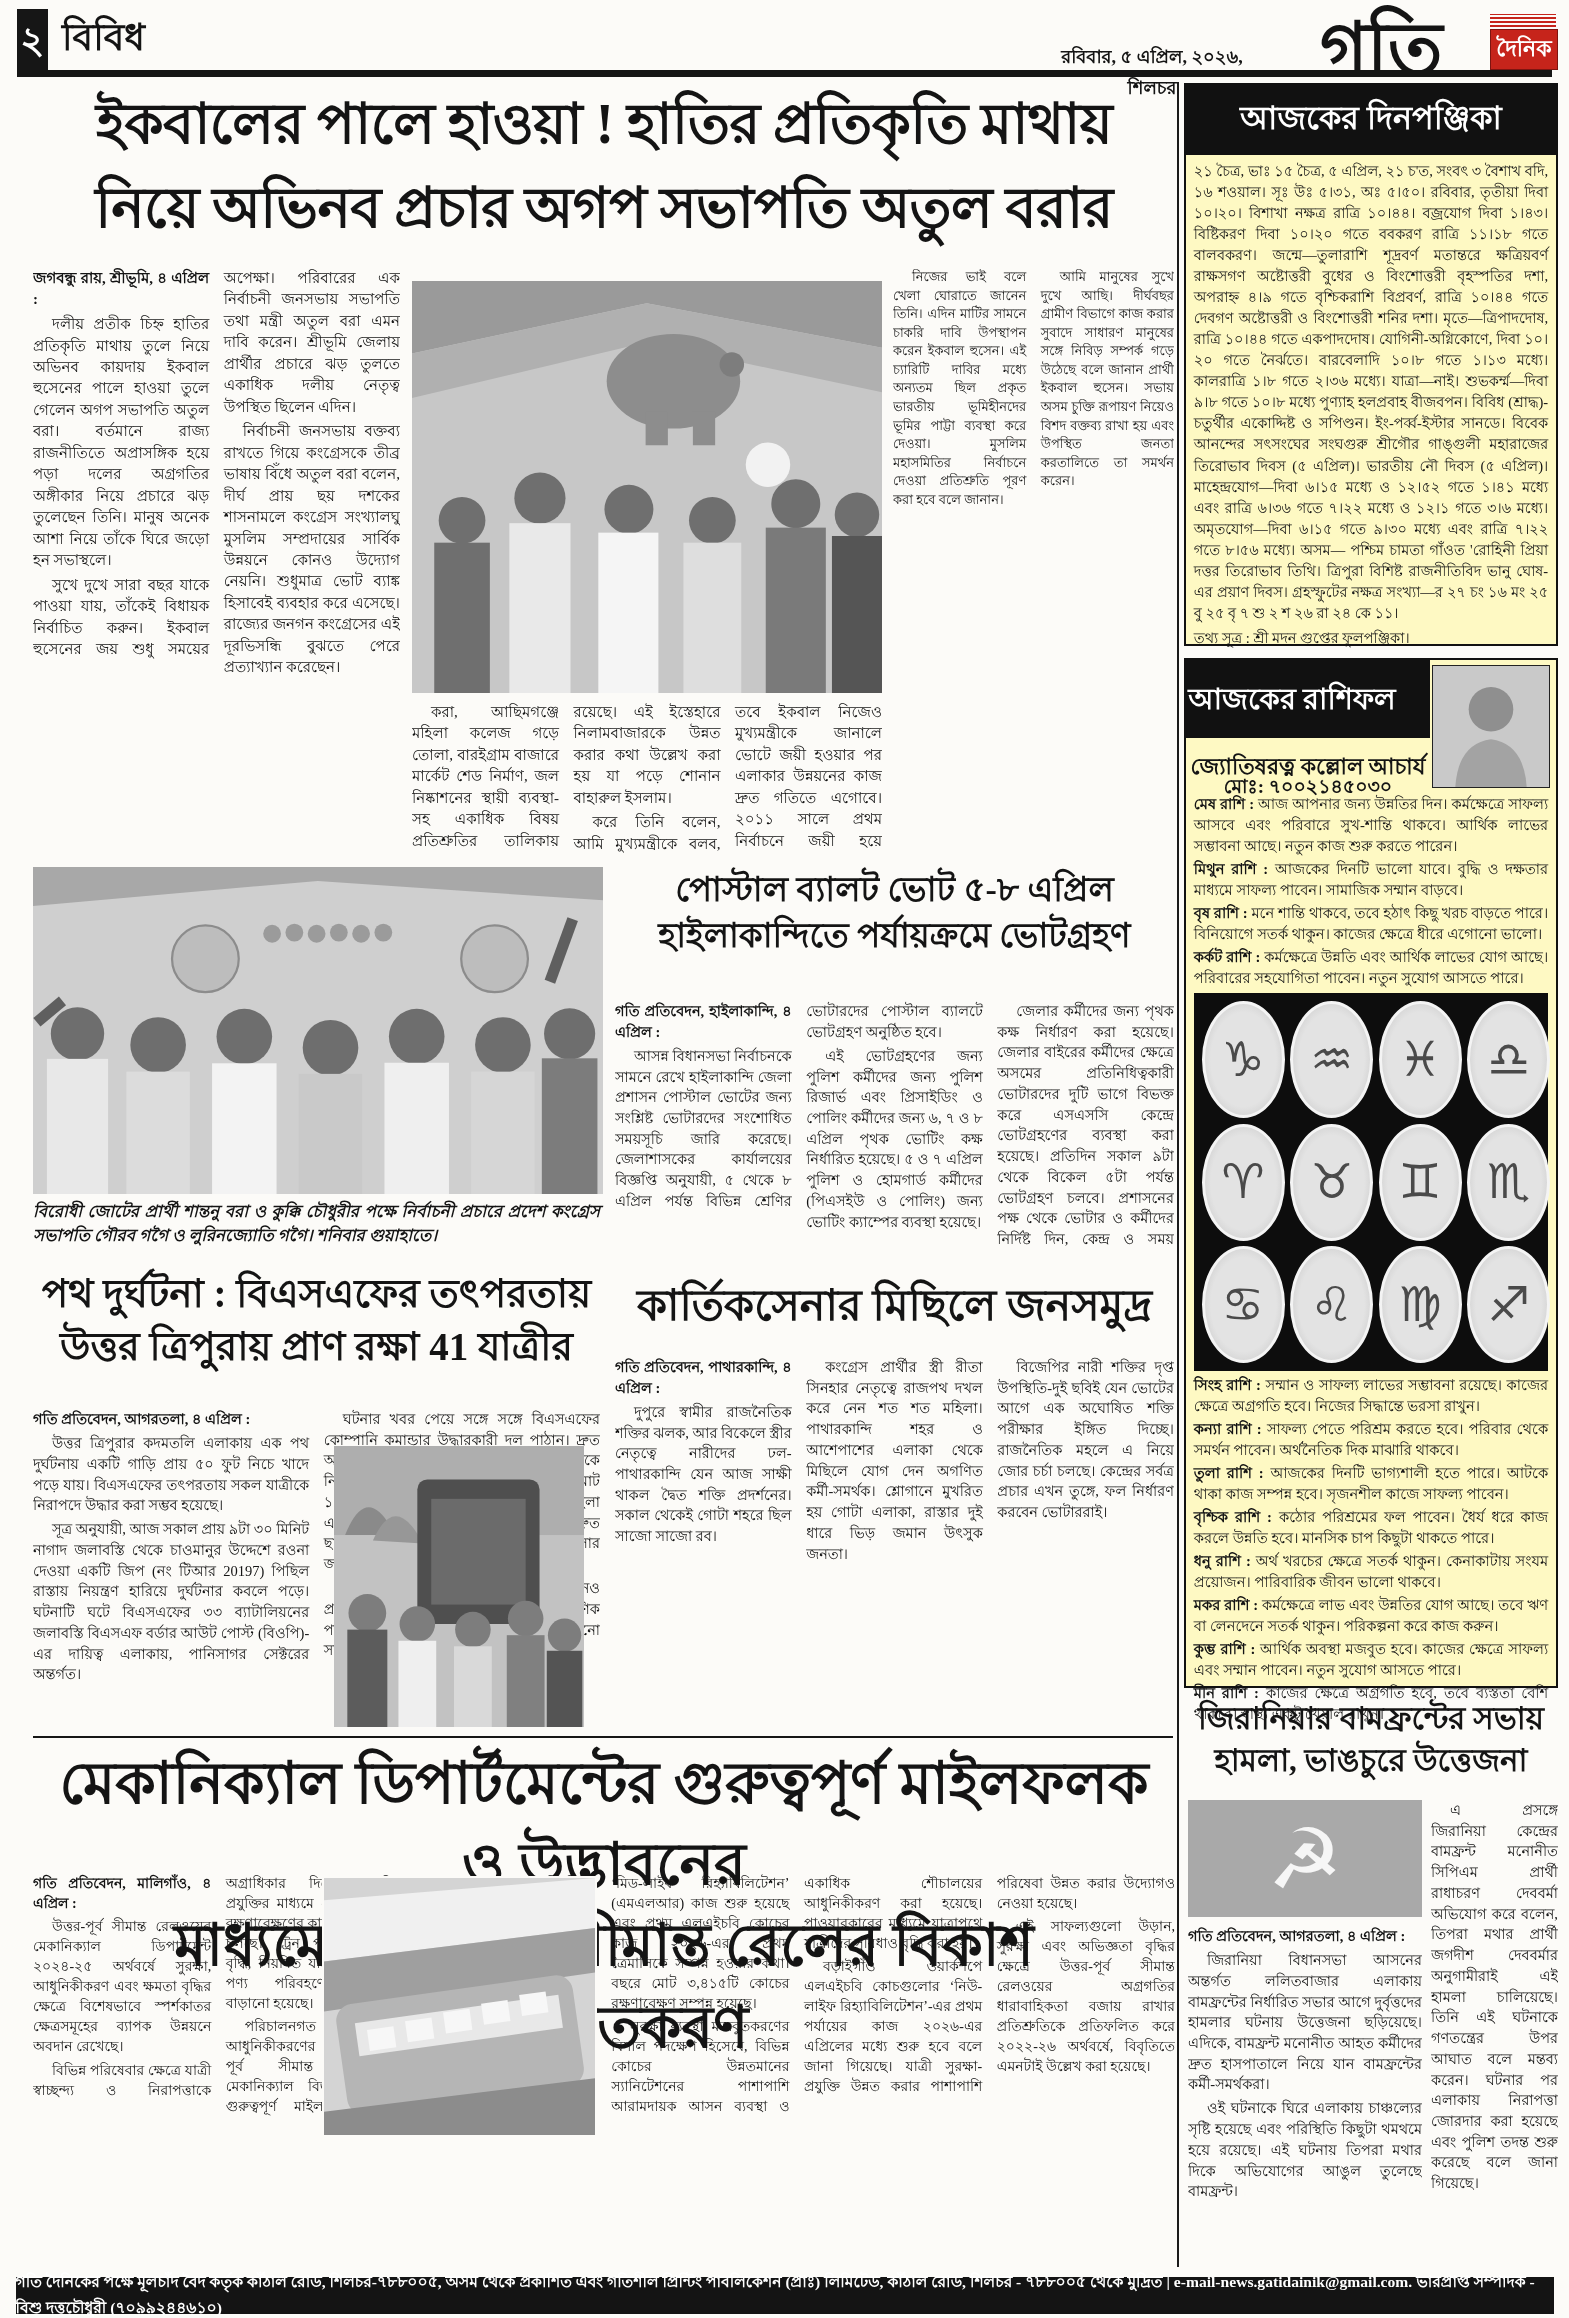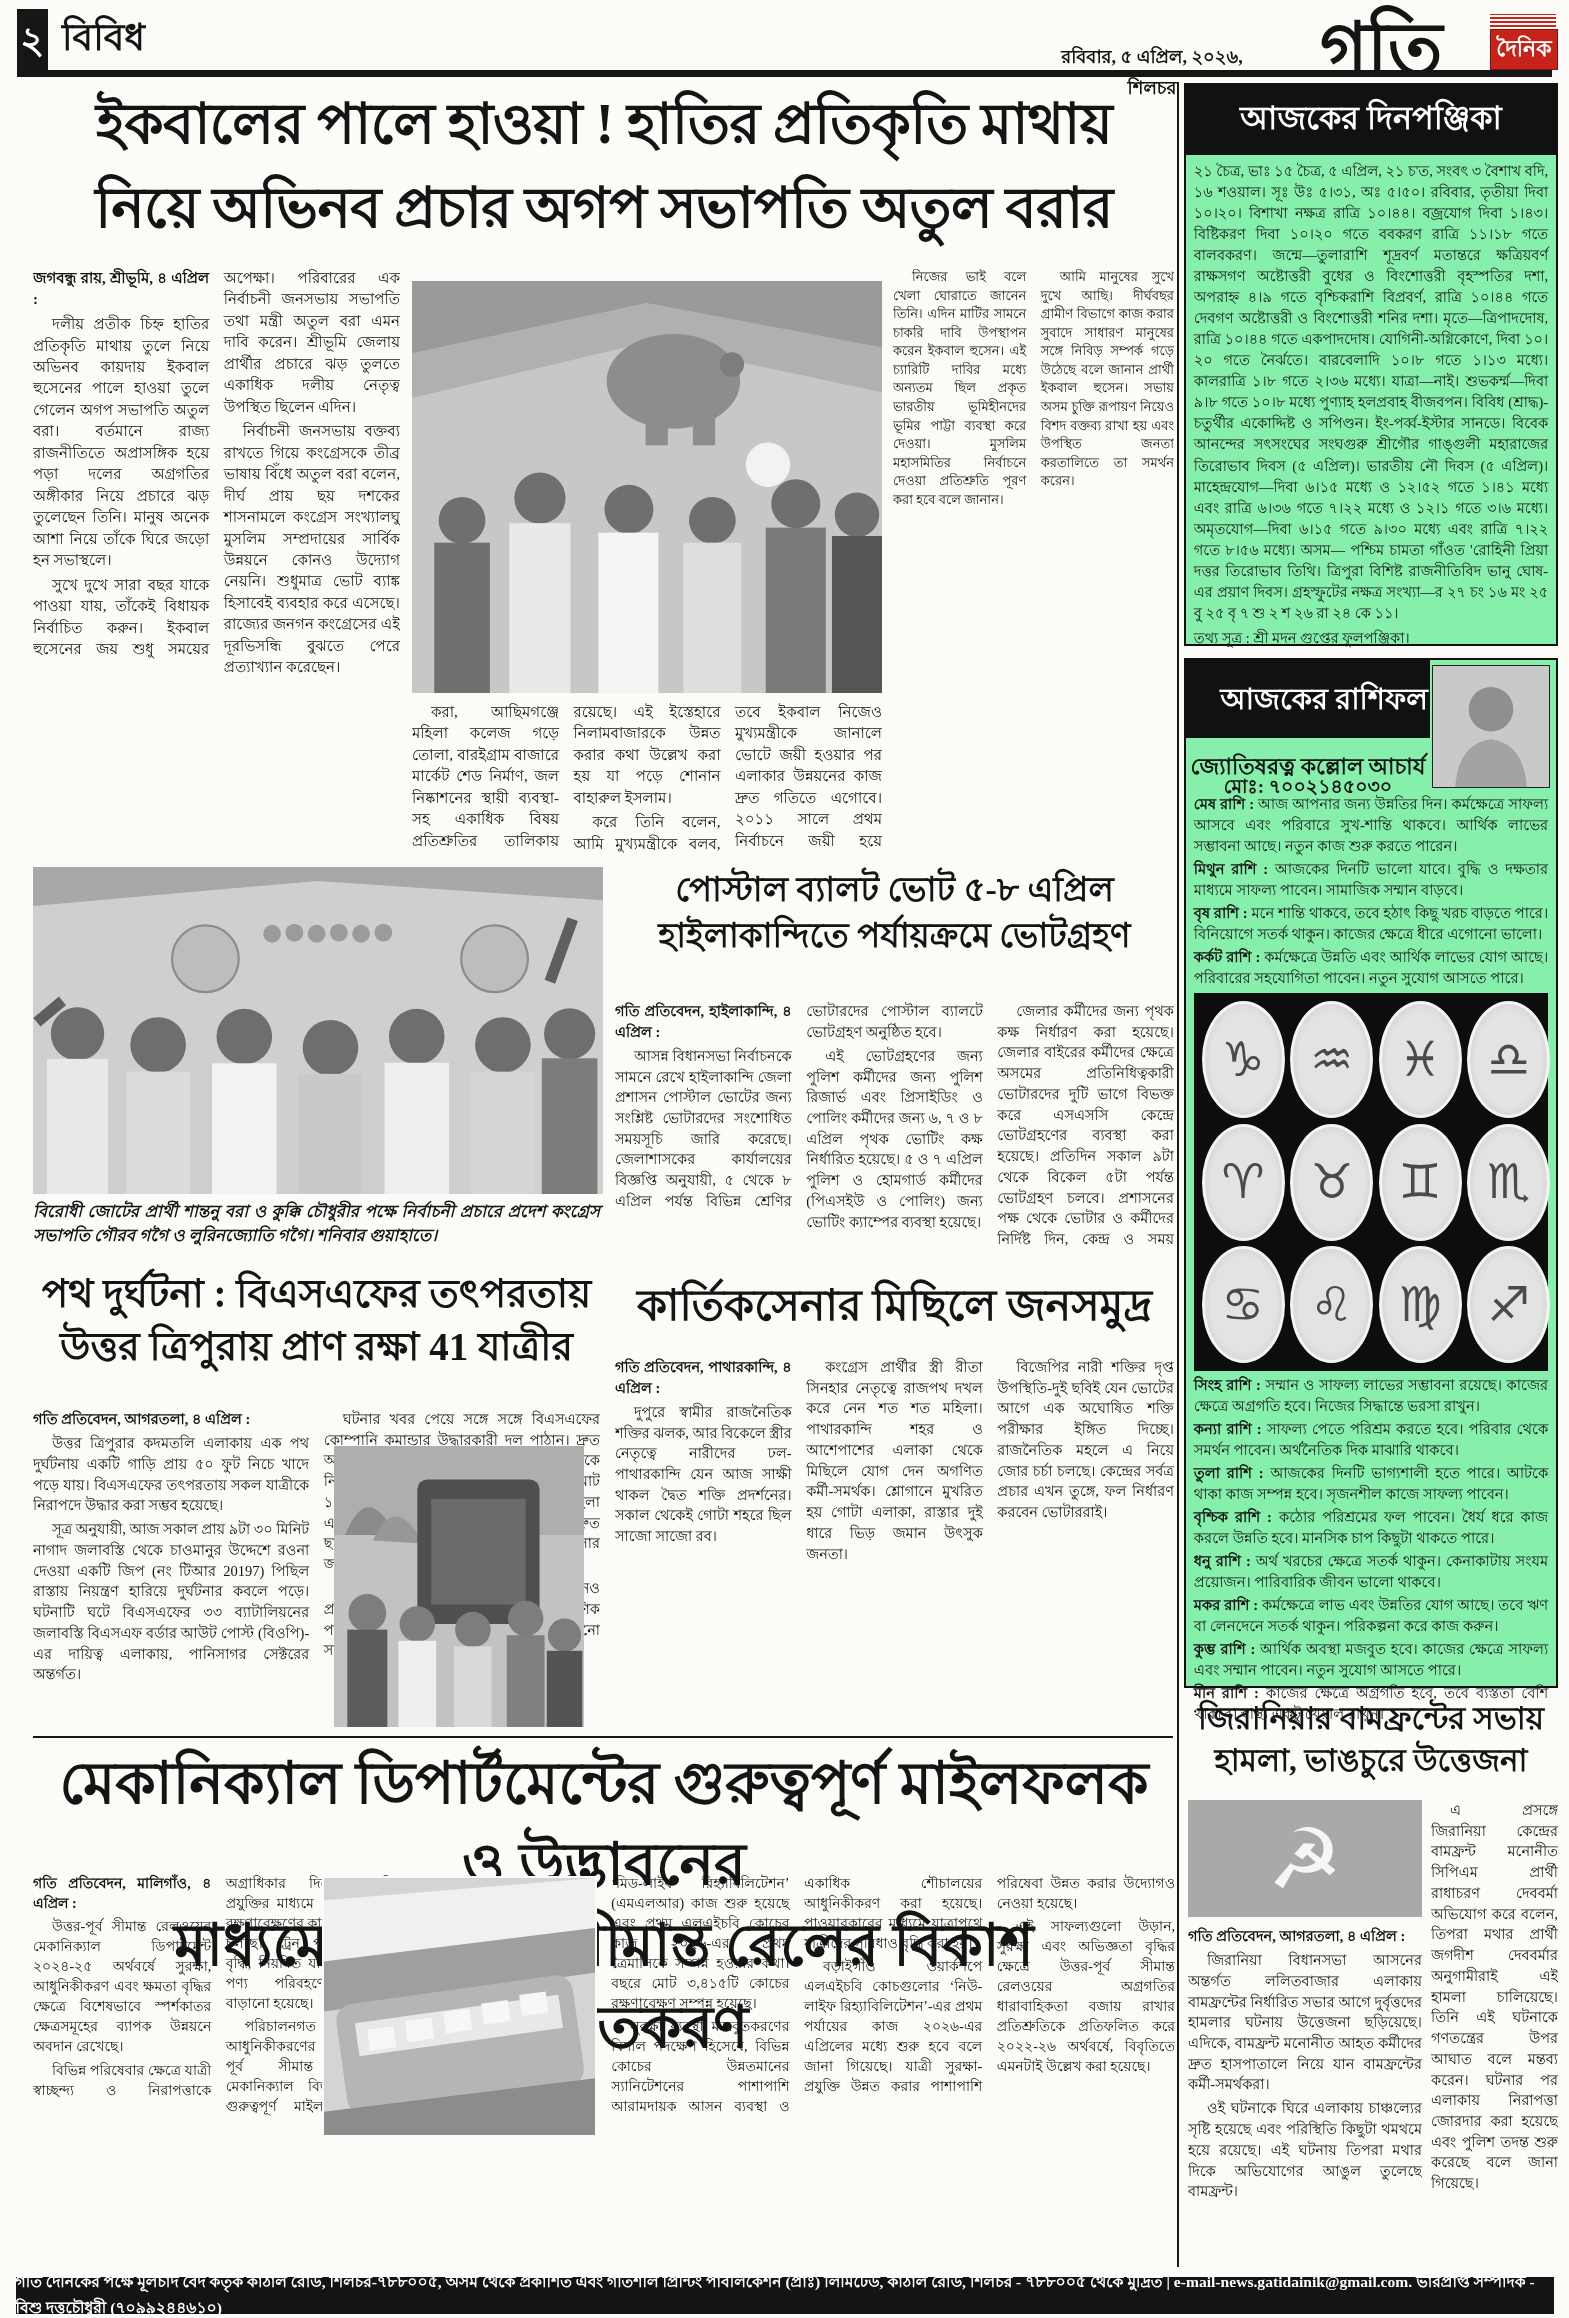--- a/index.html
+++ b/index.html
@@ -25,27 +25,27 @@
   .col2{column-count:2;column-gap:14.5px;}
   .col3{column-count:3;column-gap:14.5px;}
   .col6{column-count:6;column-gap:14.5px;}
   .headline2{font-weight:900;text-align:center;line-height:1.35;}
   
   .photo{background:#b9b9b9;position:absolute;overflow:hidden;}
   .photo svg{display:block;width:100%;height:100%;}
   .caption{position:absolute;font-size:16.7px;font-weight:700;font-style:italic;line-height:1.45;text-align:justify;}
   
   .side-rule{position:absolute;left:1177px;top:82px;width:1.7px;height:2185px;background:#1a1a1a;}
-  .sbox{position:absolute;left:1184px;width:374px;border:2.2px solid #111;background:#86efac;box-sizing:border-box;}
+  .sbox{position:absolute;left:1184px;width:374px;border:2.2px solid #111;background:#fef9c3;box-sizing:border-box;}
   .sbox-header{background:#111;color:#fff;font-weight:900;text-align:center;font-size:32px;padding:7.8px 2.2px;}
   .sbox-body{padding:6.7px 7.8px;font-size:14.5px;line-height:1.45;text-align:justify;border-radius:16px;}
   .source-line{font-weight:400;margin-top:4px;}
   .astro-row{position:relative;}
   .astro-header{position:absolute;left:0;top:0;width:244px;background:#111;color:#fff;font-weight:900;
-        font-size:29px;text-align:right;padding:15.6px 2.2px;box-sizing:border-box;height:78px;}
+        font-size:29px;text-align:left;padding:15.6px 2.2px;box-sizing:border-box;height:78px;}
   .astro-photo{position:absolute;right:5.6px;top:4.5px;width:116px;height:121px;border:1.7px solid #222;}
   .astro-name{margin-top:6.7px;text-align:center;font-size:22px;font-weight:800;}
   .astro-phone{text-align:center;font-size:19px;font-weight:700;margin:3.3px 0 5.6px 0;}
   .rashi p{margin:0 0 2.2px 0;text-indent:0;font-size:14.7px;line-height:1.42;text-align:justify;}
   .rashi .sign{font-weight:800;}
   .zodiac-grid{background:#0d0d0d;display:grid;grid-template-columns:repeat(4,1fr);gap:5.6px;
         padding:7.8px;margin:4.5px 0;}
   .zodiac-cell{width:77px;height:111px;border-radius:50%;background:radial-gradient(#e3e3e3 60%,#bdbdbd 100%);
         border:3.3px solid #f4f4f4;display:flex;align-items:center;justify-content:center;
         font-family:"DejaVu Sans",sans-serif;font-size:48px;color:#4a4a4a;justify-self:center;}

